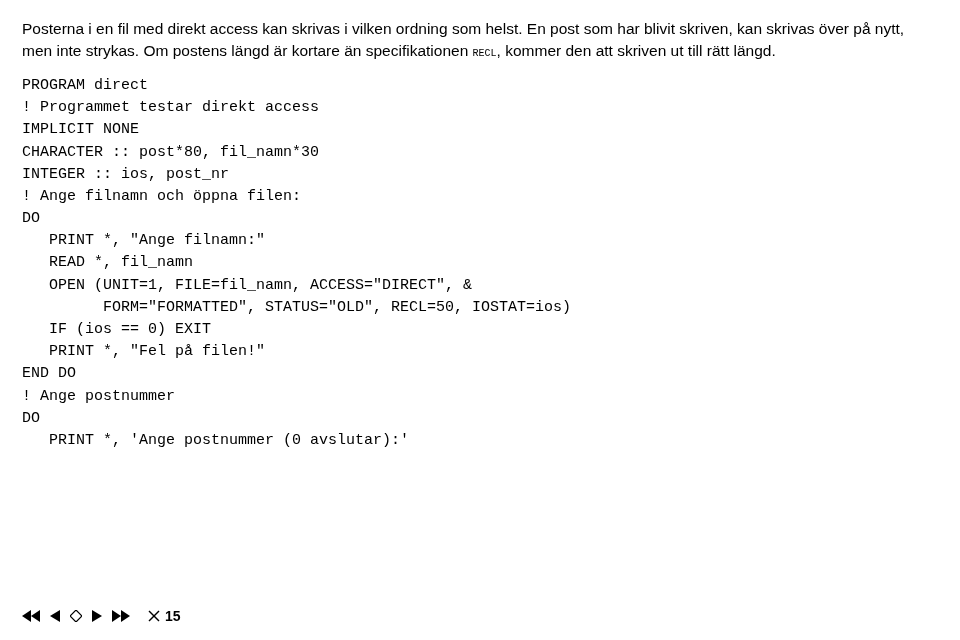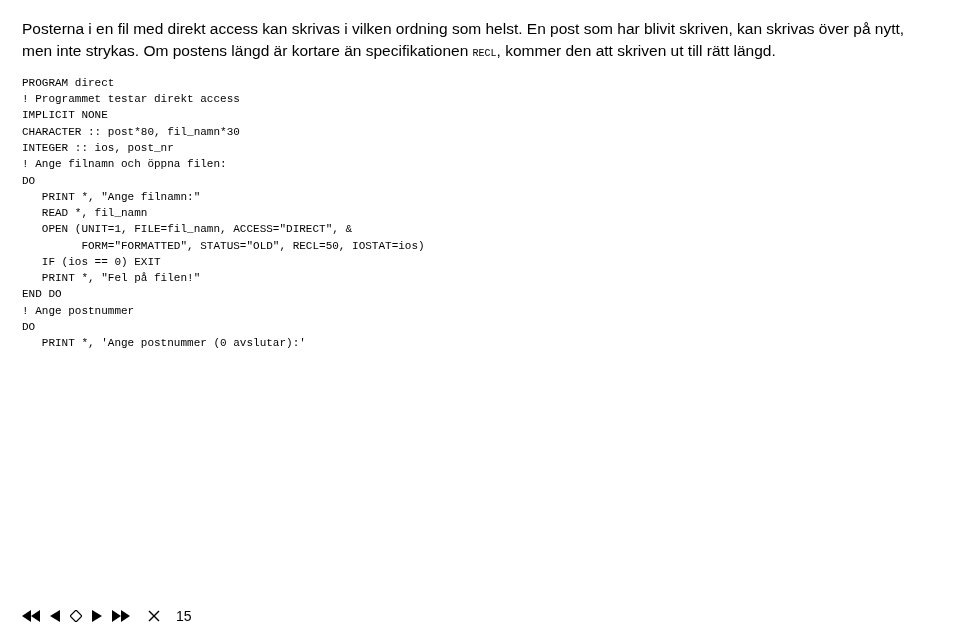--- a/index.html
+++ b/index.html
@@ -16,43 +16,44 @@
       font-size: 15.5px;
       line-height: 1.45;
     }
     .para { margin-bottom: 12px; }
     .code-font {
       font-family: "Courier New", Courier, monospace;
       font-size: 10px;
     }
     .code-block {
       font-family: "Courier New", Courier, monospace;
-      font-size: 11px;
+      font-size: 15px;
       line-height: 1.48;
       white-space: pre;
       margin-top: 10px;
     }
     .footer {
       position: absolute;
       left: 22px;
       right: 22px;
       bottom: 16px;
       display: flex;
       justify-content: space-between;
       align-items: center;
       font-size: 14px;
     }
     .footer-left {
       font-family: Arial, Helvetica, sans-serif;
     }
     .footer-right {
       display: flex;
       align-items: center;
-      gap: 12px;
+      gap: 1px;
       font-family: Arial, Helvetica, sans-serif;
+      font-weight: bold;
     }
     .nav-icons {
       display: flex;
       align-items: center;
       gap: 10px;
     }
     .icon { display: inline-flex; align-items: center; }
     .pagenum { font-size: 14px; margin-left: 4px;}
   </style>
 </head>

